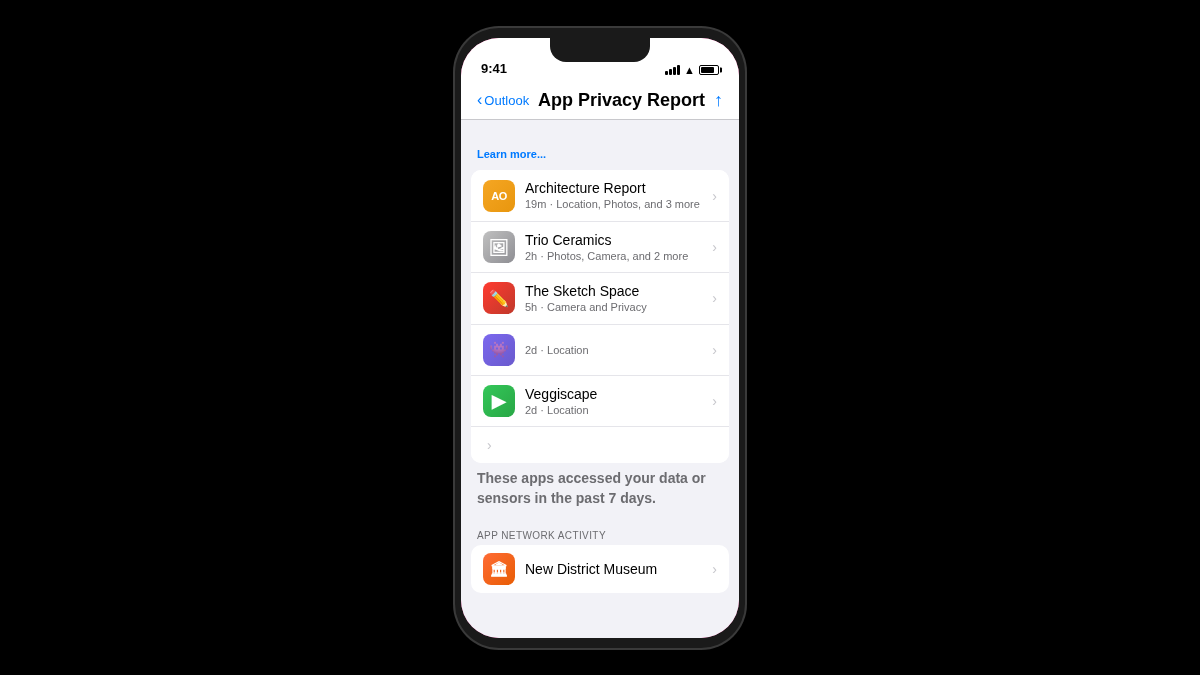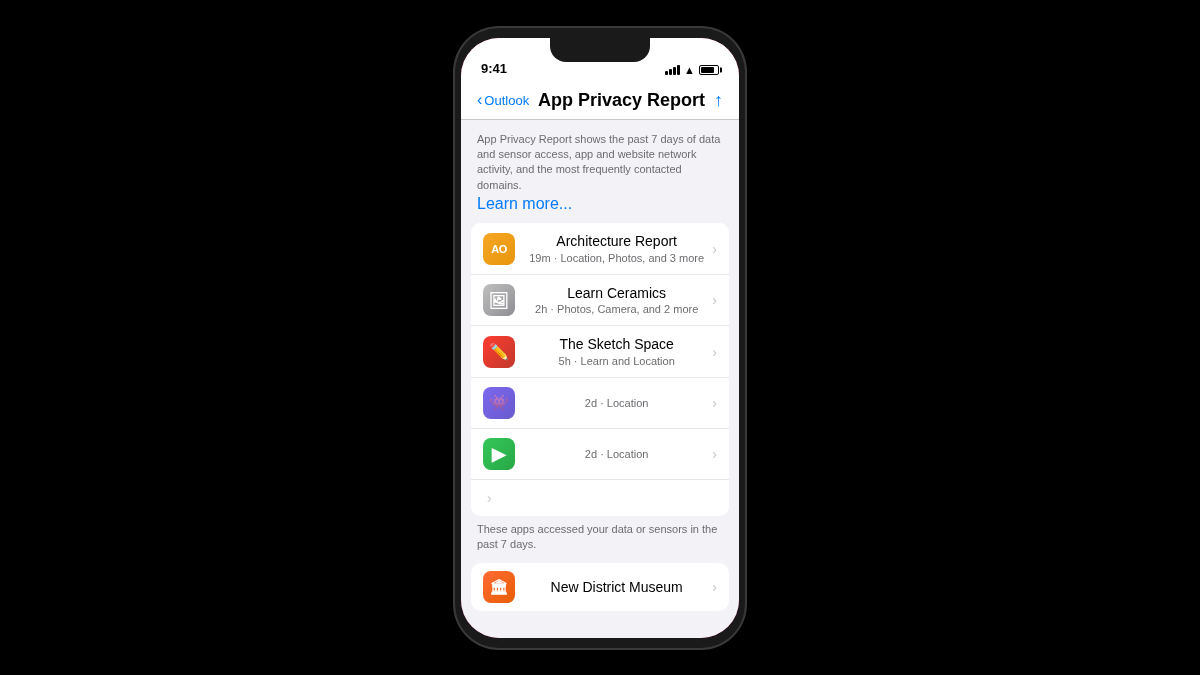--- a/index.html
+++ b/index.html
@@ -171,41 +171,41 @@
     }
 
     .description-text {
       font-size: 11px;
       color: #6c6c70;
       line-height: 1.4;
     }
 
     .learn-more {
       color: #007aff;
-      font-size: 16px;
+      font-size: 11px;
+      font-weight: bold;
     }
 
     
     .section-header {
       padding: 12px 16px 4px;
       font-size: 10px;
       font-weight: 400;
       color: #6c6c70;
       letter-spacing: 0.04em;
       text-transform: uppercase;
     }
 
     
     .list-group {
       background: #fff;
       margin: 0;
       border-radius: 10px;
       margin: 0 10px;
       overflow: hidden;
-      text-align: center;
     }
 
     .list-item {
       display: flex;
       align-items: center;
       padding: 9px 12px;
       background: #fff;
       border-bottom: 0.5px solid #e5e5ea;
       cursor: pointer;
       position: relative;
@@ -262,23 +262,24 @@
 
     .show-all-text {
       flex: 1;
       font-size: 14px;
       color: #000;
     }
 
     
     .footer-note {
       padding: 6px 16px 10px;
-      font-size: 11px;
+      font-size: 14px;
       color: #6c6c70;
       line-height: 1.4;
+      font-weight: bold;
     }
 
     
     .network-item {
       display: flex;
       flex-direction: column;
       padding: 8px 12px;
       background: #fff;
       border-bottom: 0.5px solid #e5e5ea;
       cursor: pointer;
@@ -329,21 +330,21 @@
         <span>Outlook</span>
       </div>
       <span class="nav-title">App Privacy Report</span>
       <span class="nav-share">↑</span>
     </div>
 
     <div class="scroll-content">
 
       <div class="description-section">
         <p class="description-text">
-          <span>App Privacy Report shows the past 7 days of data and sensor access, app and website network activity, and the most frequently contacted domains.</span><br>
+          <br>
           <span class="learn-more">Learn more...</span>
         </p>
       </div>
 
 
       <div class="list-group">
 
         <div class="list-item">
           <div class="app-icon ao-icon">
             <span style="font-size:11px;font-weight:700;letter-spacing:-0.5px">AO</span>
@@ -351,59 +352,61 @@
           <div class="app-info">
             <div class="app-name">Architecture Report</div>
             <div class="app-detail">19m · Location, Photos, and 3 more</div>
           </div>
           <span class="chevron-right">›</span>
         </div>
 
         <div class="list-item">
           <div class="app-icon" style="background: linear-gradient(135deg,#c0c0c0,#8e8e93); font-size:16px;">🖼</div>
           <div class="app-info">
-            <div class="app-name">Learn Ceramics</div>
+            <div class="app-name">Trio Ceramics</div>
             <div class="app-detail">2h · Photos, Camera, and 2 more</div>
           </div>
           <span class="chevron-right">›</span>
         </div>
 
         <div class="list-item">
           <div class="app-icon sketch-icon" style="font-size:16px;">✏️</div>
           <div class="app-info">
             <div class="app-name">The Sketch Space</div>
-            <div class="app-detail">5h · Learn and Location</div>
+            <div class="app-detail">5h · Camera and Privacy</div>
           </div>
           <span class="chevron-right">›</span>
         </div>
 
         <div class="list-item">
           <div class="app-icon gamedev-icon" style="font-size:16px;">👾</div>
           <div class="app-info">
             <div class="app-detail">2d · Location</div>
           </div>
           <span class="chevron-right">›</span>
         </div>
 
         <div class="list-item">
           <div class="app-icon veggi-icon" style="font-size:18px;">▶</div>
           <div class="app-info">
+            <div class="app-name">Veggiscape</div>
             <div class="app-detail">2d · Location</div>
           </div>
           <span class="chevron-right">›</span>
         </div>
 
         <div class="show-all-item">
           <span class="chevron-right">›</span>
         </div>
 
       </div>
 
       <div class="footer-note">These apps accessed your data or sensors in the past 7 days.</div>
 
+      <div class="section-header">APP NETWORK ACTIVITY</div>
 
       <div class="list-group">
 
         <div class="network-item">
           <div class="network-item-top">
             <div class="app-icon museum-icon" style="font-size:15px;">🏛</div>
             <div class="app-info">
               <div class="app-name">New District Museum</div>
             </div>
             <span class="chevron-right">›</span>

